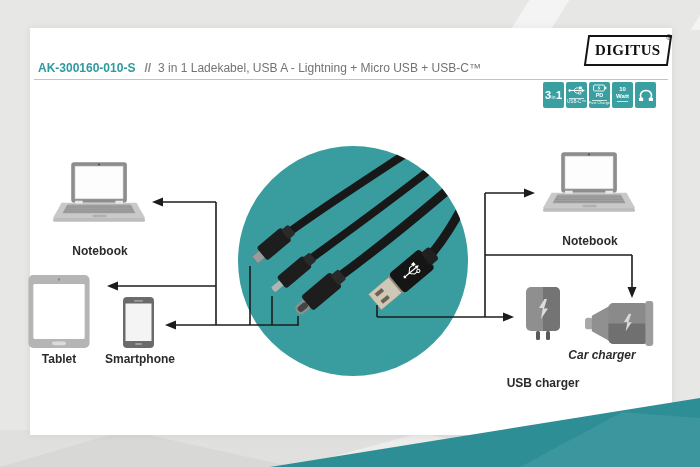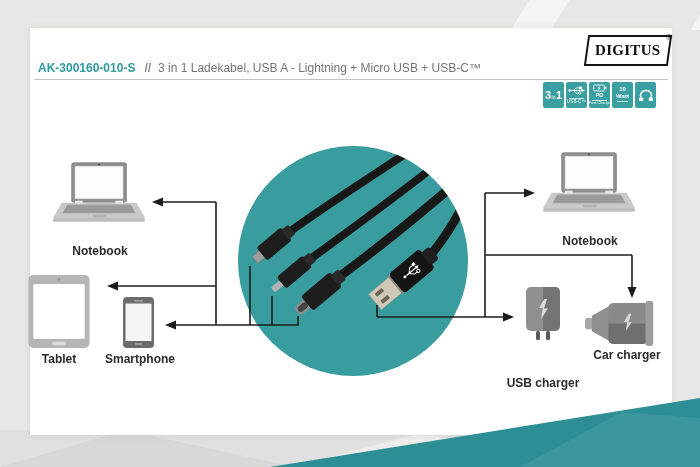--- a/index.html
+++ b/index.html
@@ -256,16 +256,16 @@
     <div class="dev-label" style="left:506px;top:348px;width:74px;margin-top:28px;">USB charger</div>
 
     <svg class="abs" style="left:585px;top:301px;" width="76" height="45" viewBox="0 0 78 46">
       <rect x="0" y="17" width="8" height="12" rx="3" fill="#a8a8a8"></rect>
       <polygon points="7,15 25,5 25,41 7,31" fill="#909090"></polygon>
       <rect x="24" y="2" width="41" height="42" rx="5" fill="#8a8a8a"></rect>
       <path d="M24,23 h41 v16 a5,5 0 0 1 -5,5 h-31 a5,5 0 0 1 -5,-5 z" fill="#707070"></path>
       <rect x="62" y="0" width="8" height="46" rx="2.5" fill="#9d9d9d"></rect>
       <path d="M45,13 L40,21.5 H43.4 L41.8,31 L48,21.8 H44.6 L47.4,13 Z" fill="#d8d8d8"></path>
     </svg>
-    <div class="dev-label" style="left:590px;top:348px;width:74px;">Car charger</div>
+    <div class="dev-label" style="left:565px;top:348px;width:74px;font-style:italic;">Car charger</div>
 
   </div>
 </div>
 
 </body></html>

